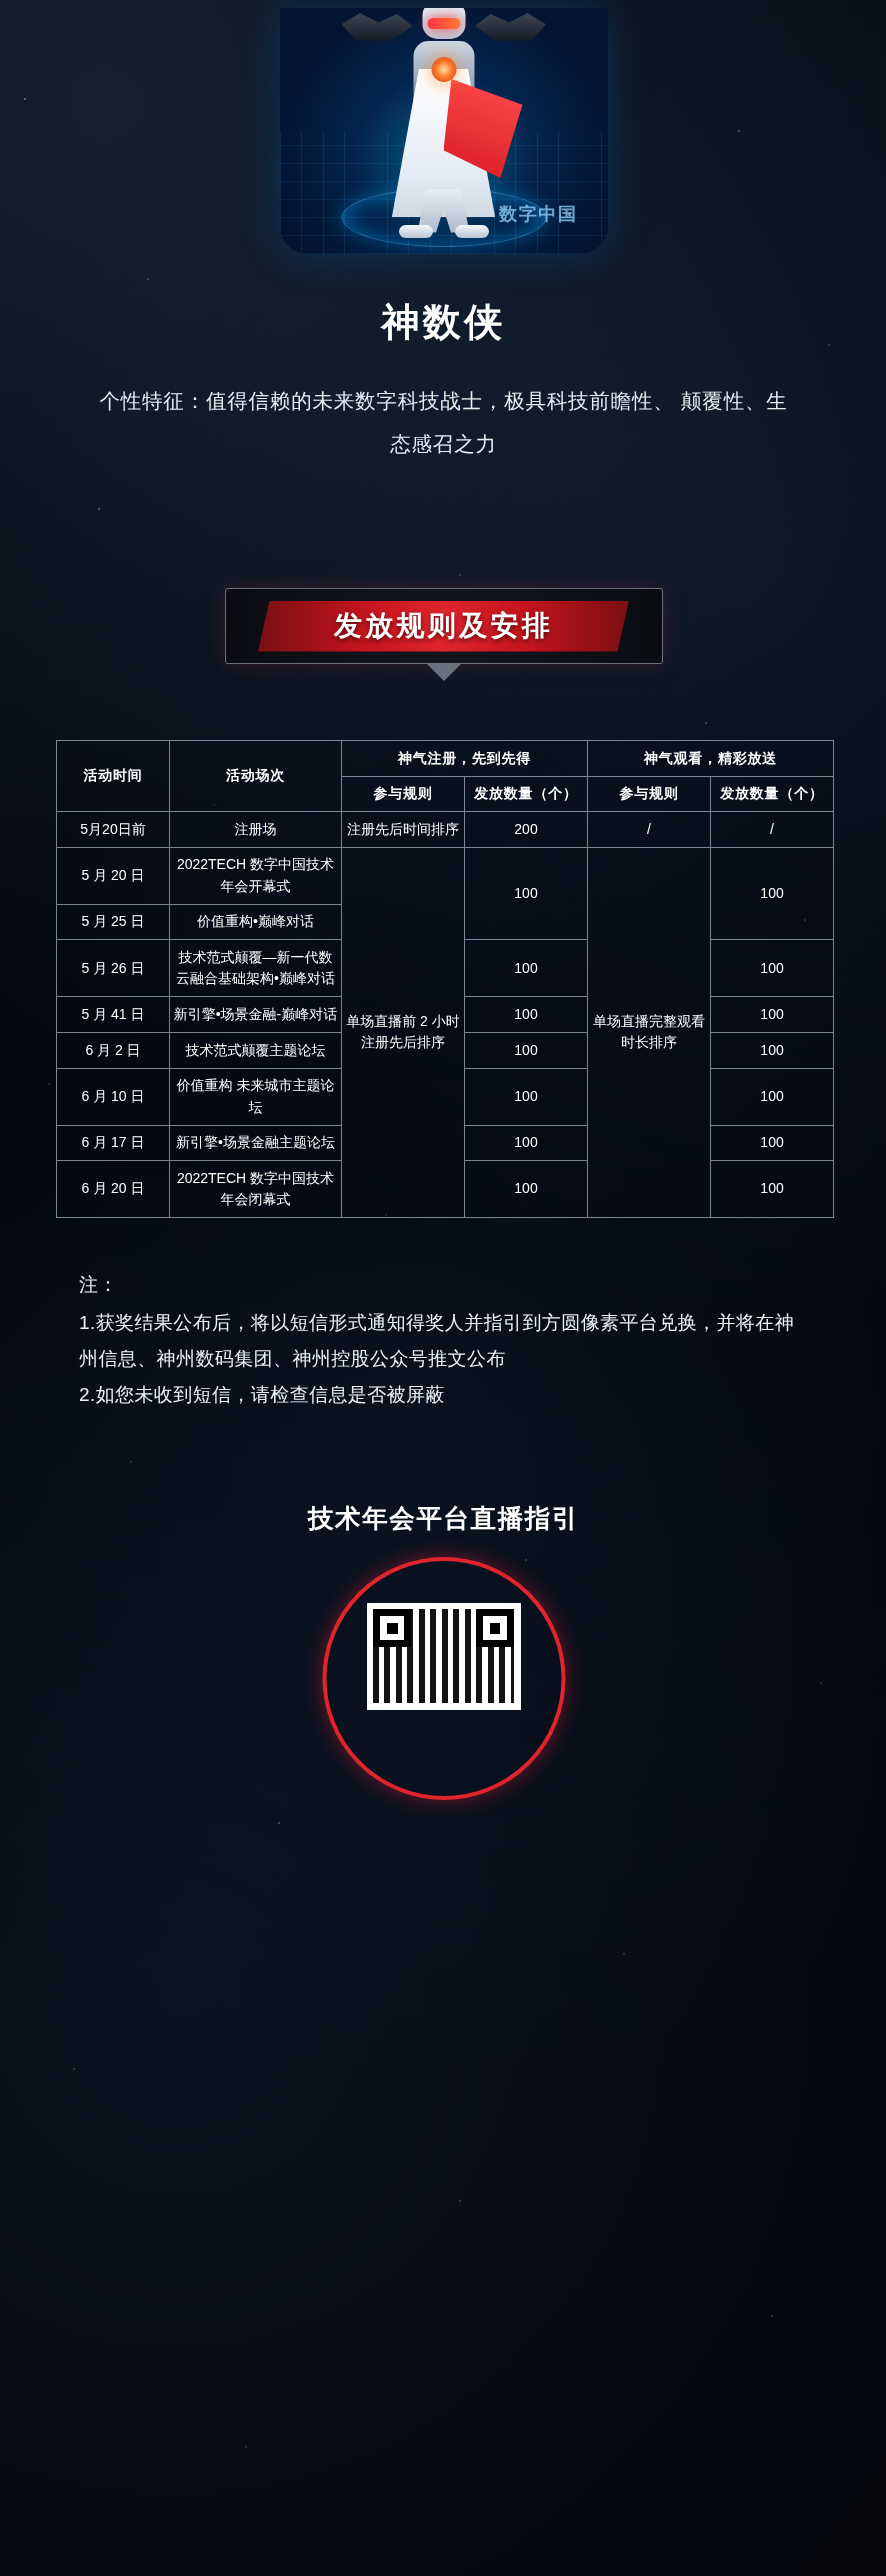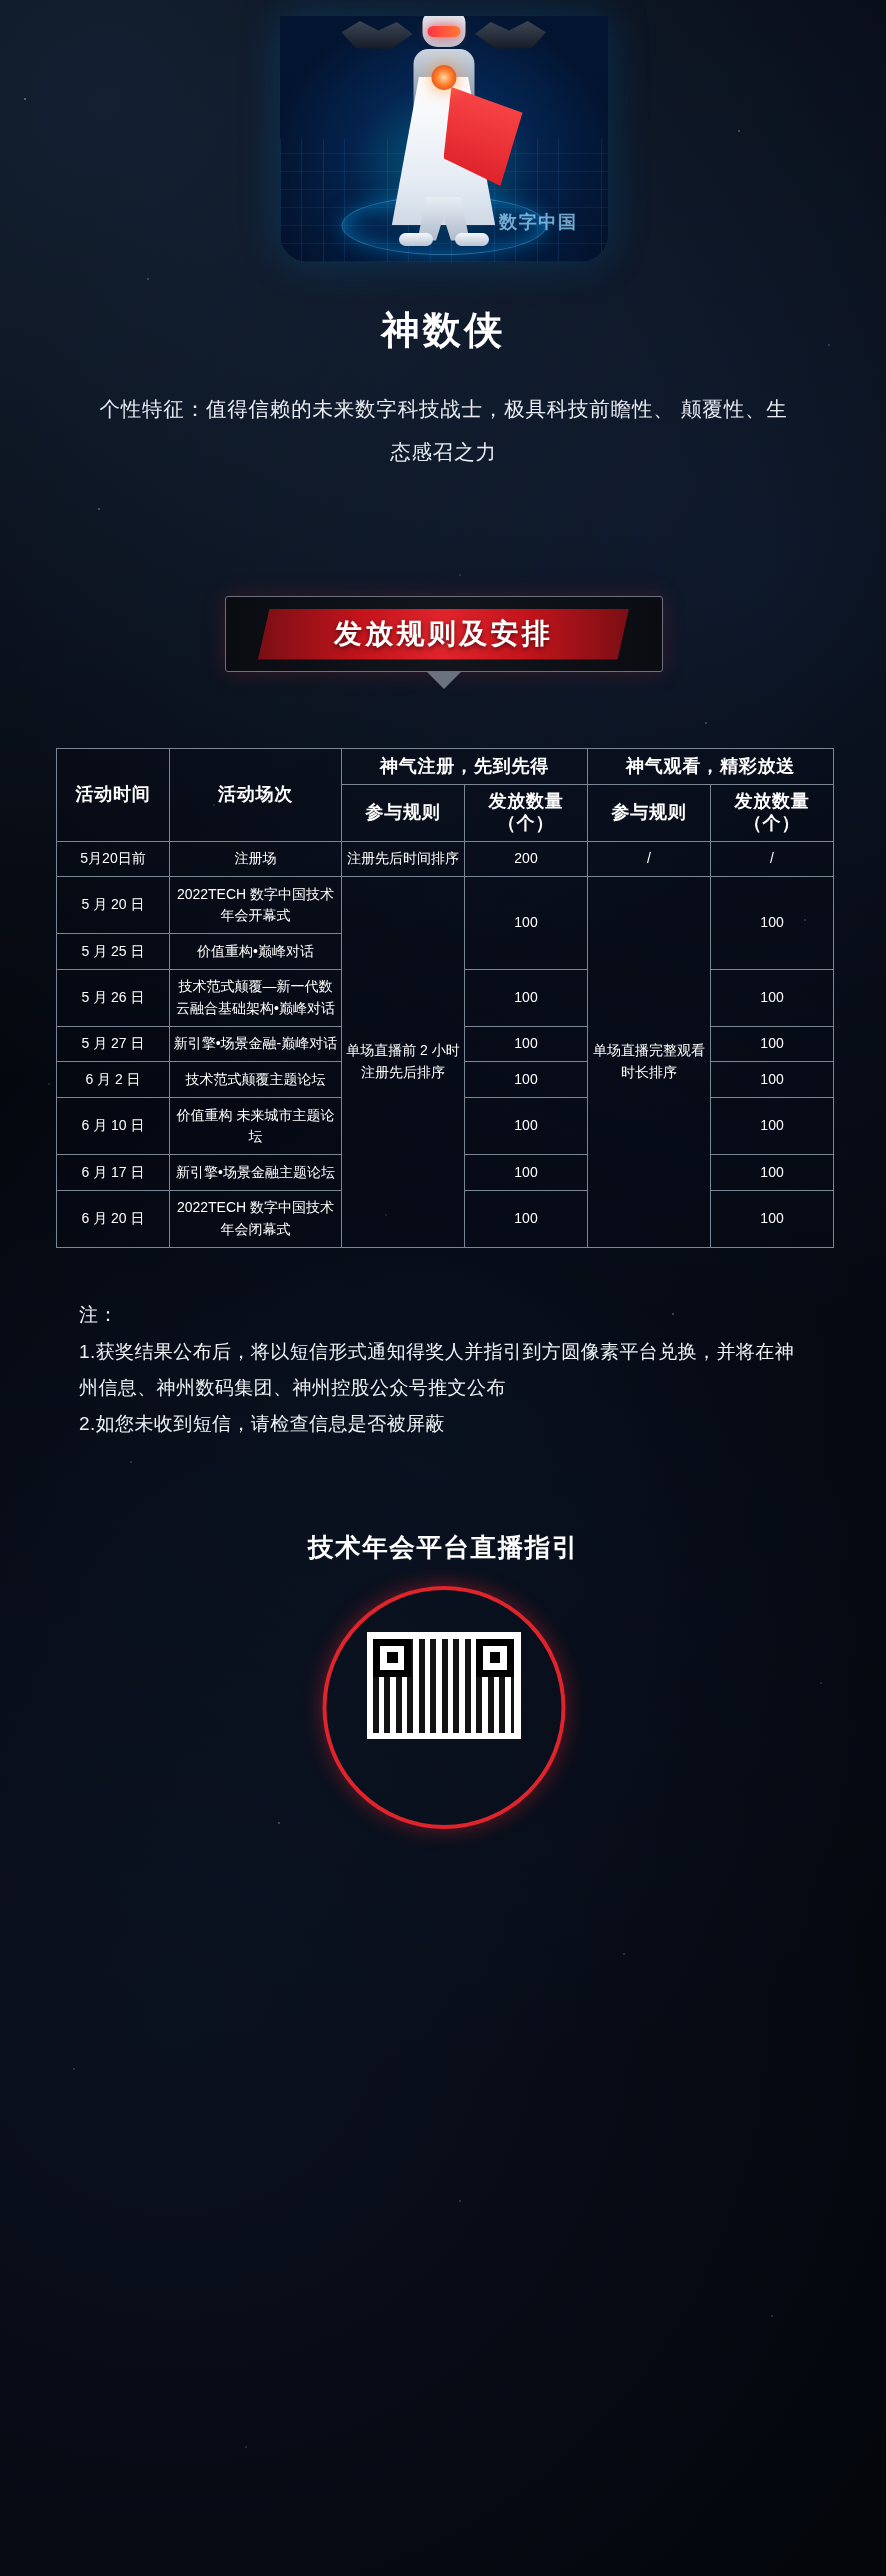--- a/index.html
+++ b/index.html
@@ -51,21 +51,21 @@
       radial-gradient(1.1px 1.1px at 246px 2447px, rgba(255,255,255,0.35), transparent);
     z-index: 0;
   }
 
   .content { position: relative; z-index: 2; }
 
   
   .hero-wrap {
     display: flex;
     justify-content: center;
-    padding-top: 16px;
+    padding-top: 8px;
   }
   .hero-card {
     width: 328px;
     height: 246px;
     border-radius: 0 0 28px 28px;
     position: relative;
     overflow: hidden;
     background:
       radial-gradient(ellipse at 50% 62%, rgba(0,200,255,0.42) 0%, rgba(0,80,170,0.25) 40%, rgba(3,20,48,0.9) 75%),
       linear-gradient(180deg, #061a3a 0%, #05132d 55%, #030d22 100%);
@@ -233,21 +233,21 @@
     border: 0.8px solid #7b8694;
     text-align: center;
     vertical-align: middle;
     color: #ffffff;
     font-size: 14px;
     line-height: 21.4px;
     padding: 6.6px 3.3px;
     font-weight: normal;
   }
   table.schedule th {
-    font-size: 18px;
+    font-size: 14px;
     font-weight: bold;
     letter-spacing: 0.8px;
   }
   .col-time   { width: 113px; }
   .col-sess   { width: 172px; }
   .col-rule1  { width: 123px; }
   .col-num1   { width: 123px; }
   .col-rule2  { width: 123px; }
   .col-num2   { width: 123px; }
   td.time-cell { font-size: 15.6px; font-weight: bold; }
@@ -407,21 +407,21 @@
           <td class="time-cell">5 月 25 日</td>
           <td class="sess-cell">价值重构•巅峰对话</td>
         </tr>
         <tr>
           <td class="time-cell">5 月 26 日</td>
           <td class="sess-cell">技术范式颠覆—新一代数云融合基础架构•巅峰对话</td>
           <td class="num-cell">100</td>
           <td class="num-cell">100</td>
         </tr>
         <tr>
-          <td class="time-cell">5 月 27 日</td>
+          <td class="time-cell">5 月 41 日</td>
           <td class="sess-cell">新引擎•场景金融-巅峰对话</td>
           <td class="num-cell">100</td>
           <td class="num-cell">100</td>
         </tr>
         <tr>
           <td class="time-cell">6 月 2 日</td>
           <td class="sess-cell">技术范式颠覆主题论坛</td>
           <td class="num-cell">100</td>
           <td class="num-cell">100</td>
         </tr>

